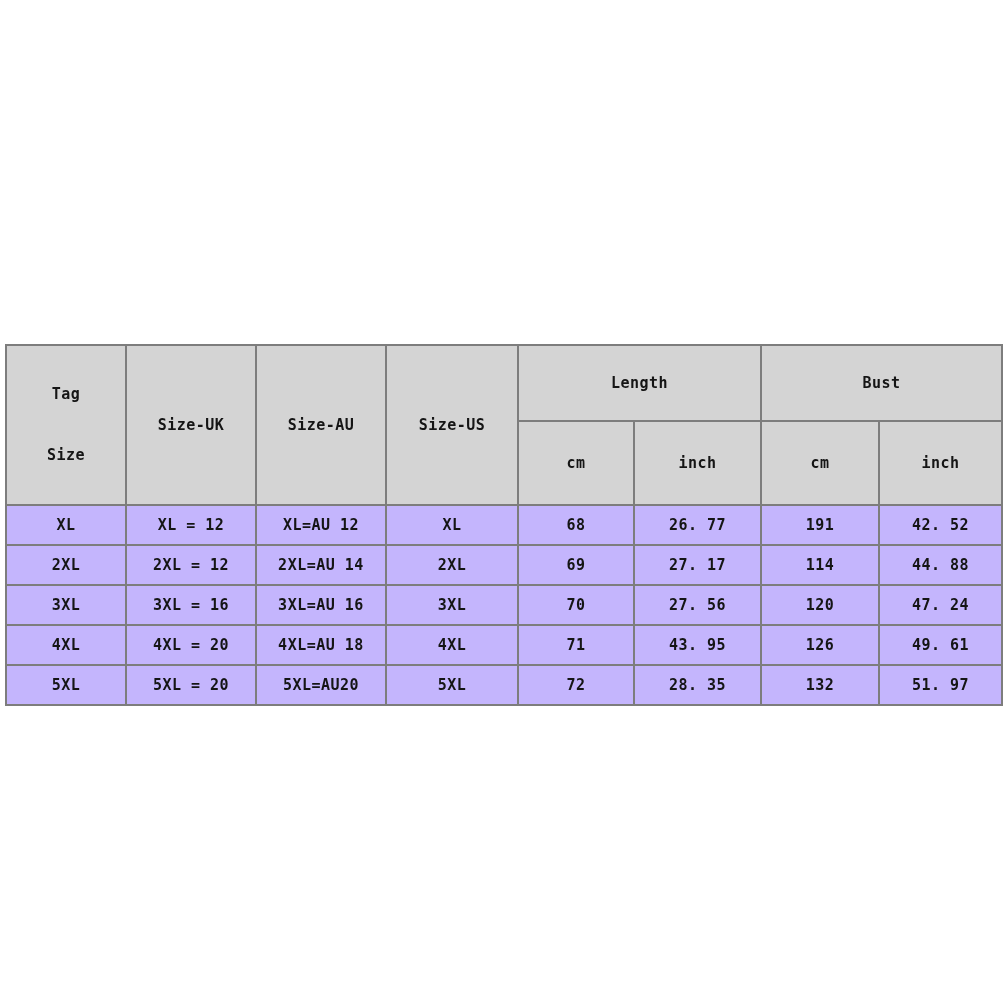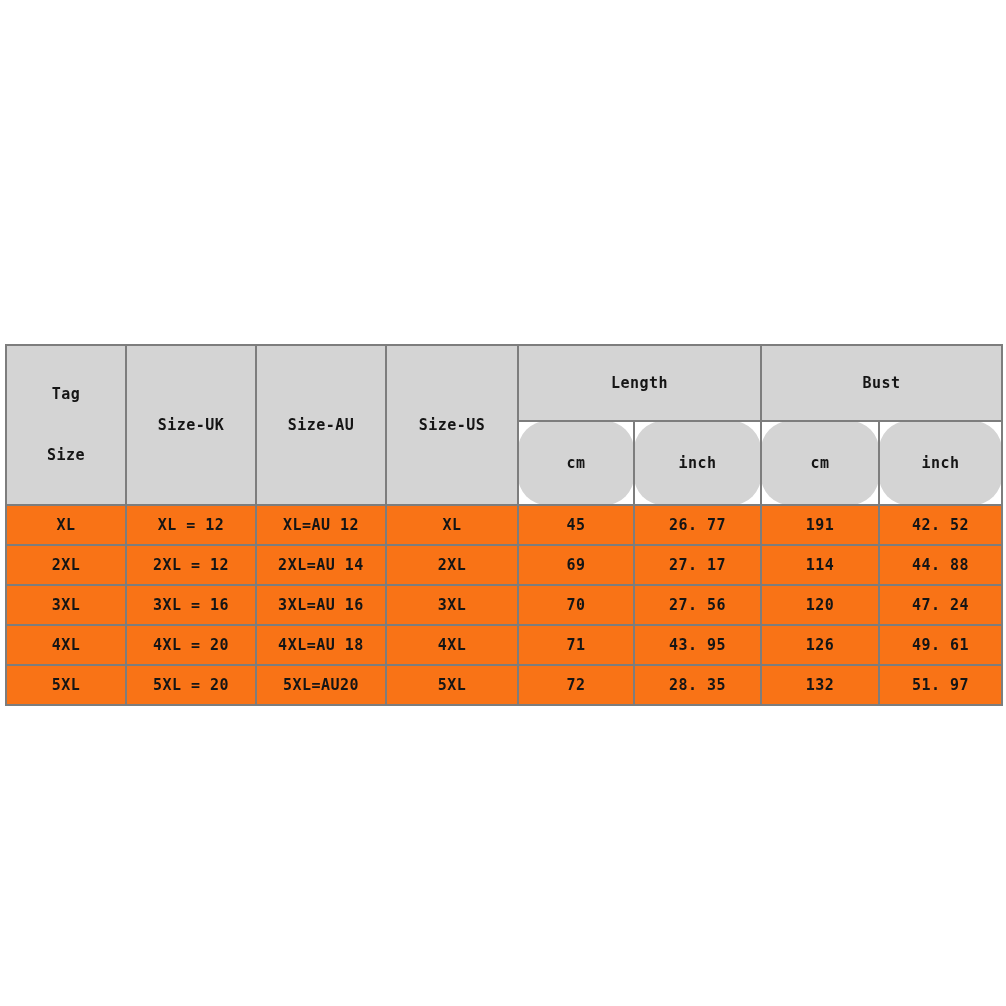--- a/index.html
+++ b/index.html
@@ -33,25 +33,25 @@
     font-weight: bold;
     color: #151515;
     letter-spacing: 0.5px;
     overflow: hidden;
     white-space: pre;
   }
   table.size-chart thead th {
     background: #d4d4d4;
   }
   table.size-chart tbody td {
-    background: #f97316;
+    background: #c4b5fd;
     height: 38px;
   }
   tr.header-row-1 th { height: 35px; }
-  tr.header-row-2 th { height: 39px; border-radius: 29px; }
+  tr.header-row-2 th { height: 39px; }
   th.tag-size-cell div { line-height: 25px; }
 </style>
 </head>
 <body>
 
 <div class="canvas">
   <table class="size-chart">
     <colgroup>
       <col style="width:120px">
       <col style="width:130px">
@@ -80,21 +80,21 @@
         <th>cm</th>
         <th>inch</th>
       </tr>
     </thead>
     <tbody>
       <tr>
         <td>XL</td>
         <td>XL = 12</td>
         <td>XL=AU 12</td>
         <td>XL</td>
-        <td>45</td>
+        <td>68</td>
         <td>26. 77</td>
         <td>191</td>
         <td>42. 52</td>
       </tr>
       <tr>
         <td>2XL</td>
         <td>2XL = 12</td>
         <td>2XL=AU 14</td>
         <td>2XL</td>
         <td>69</td>

